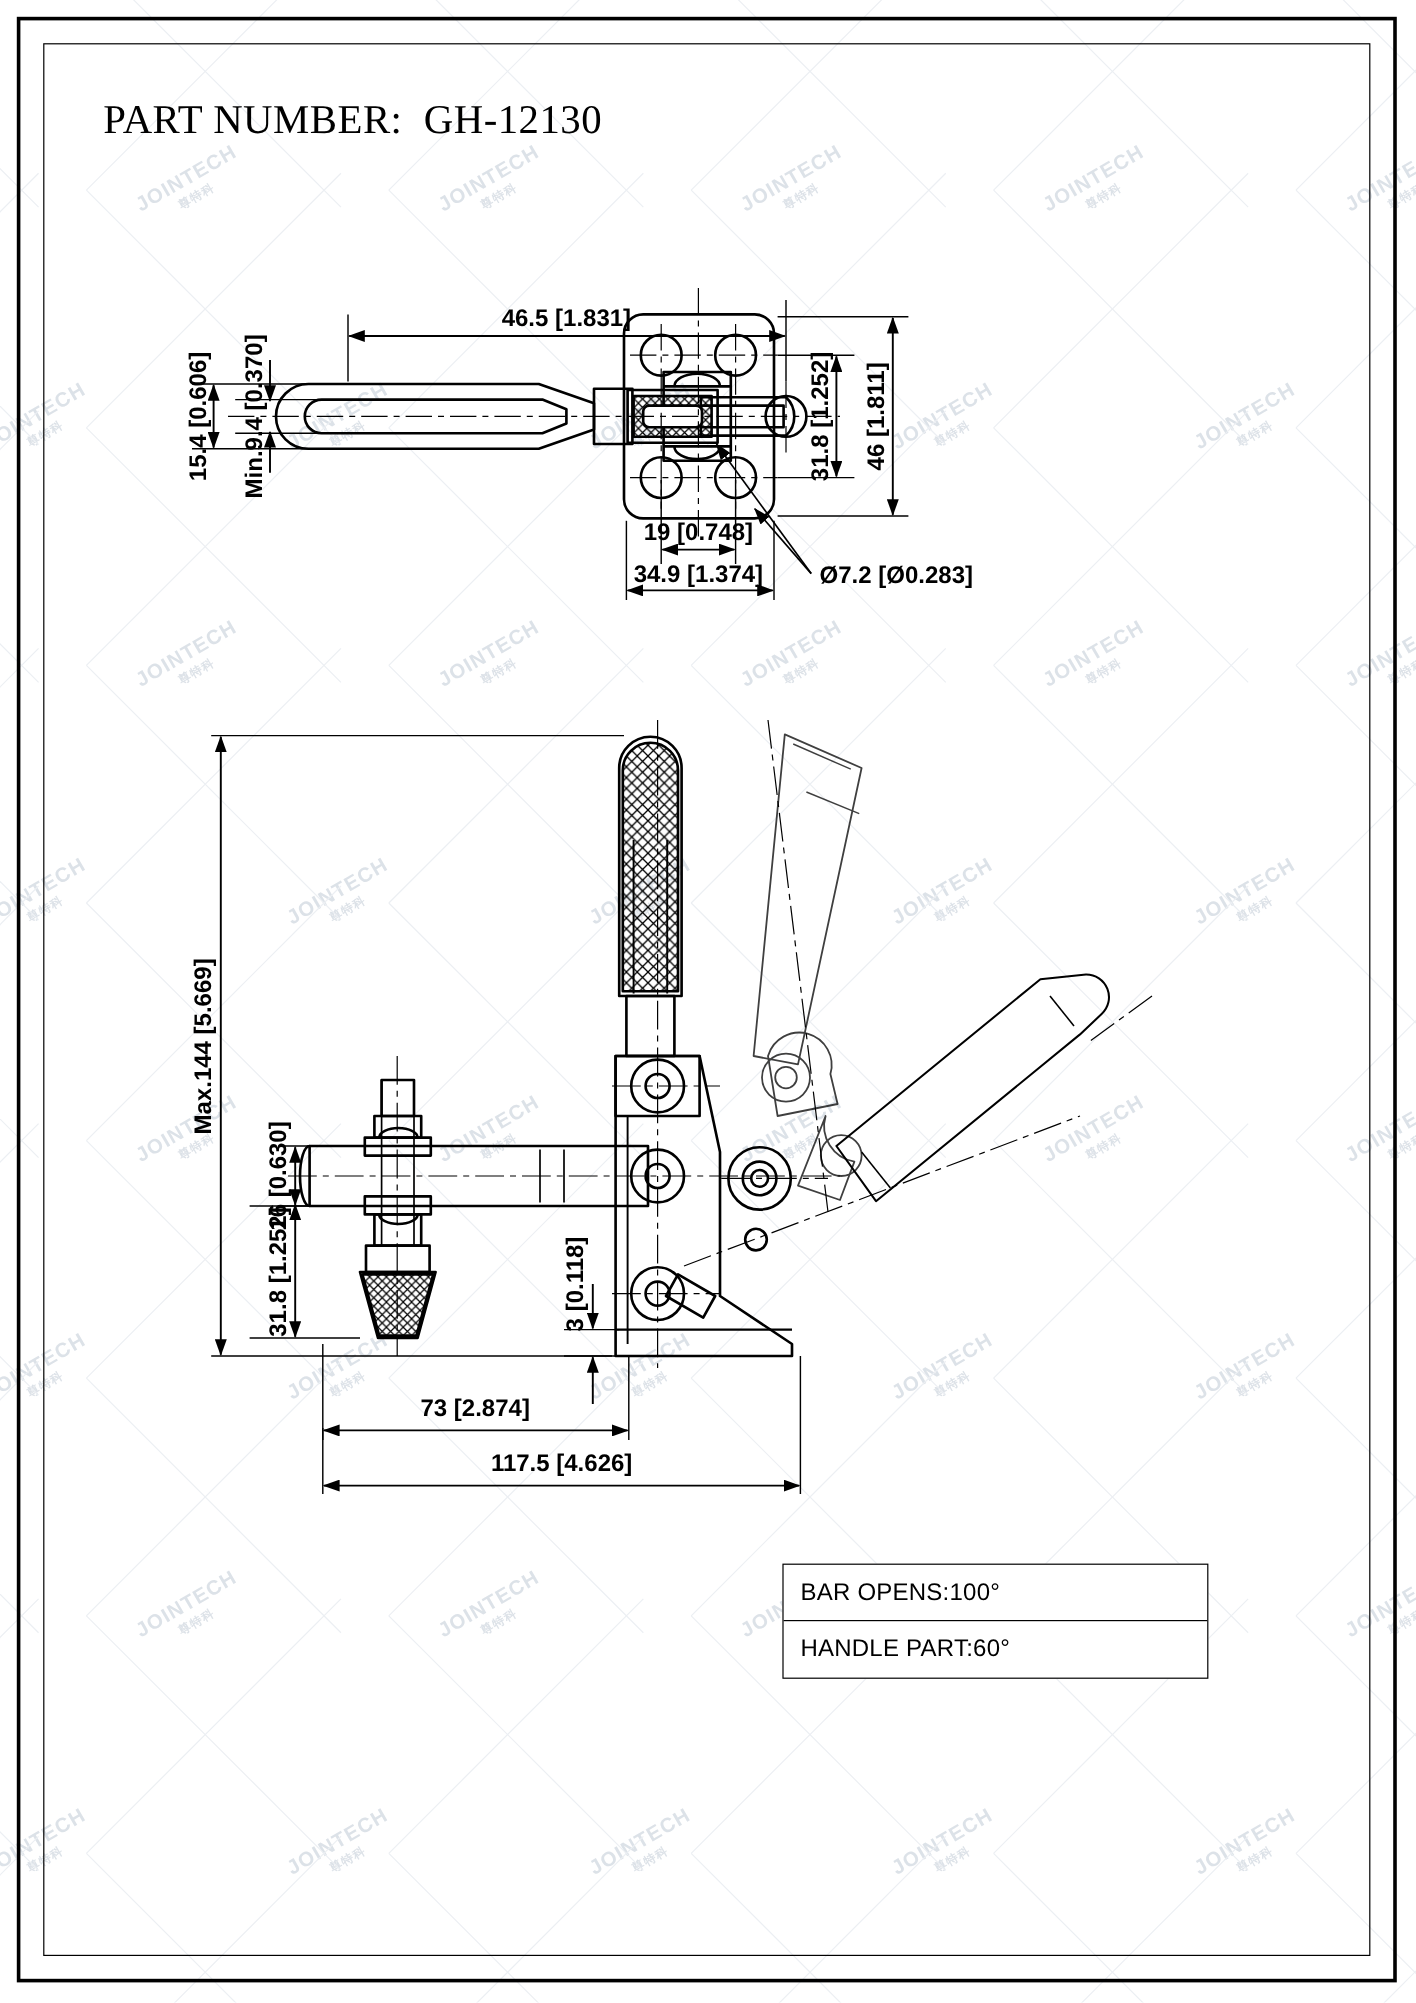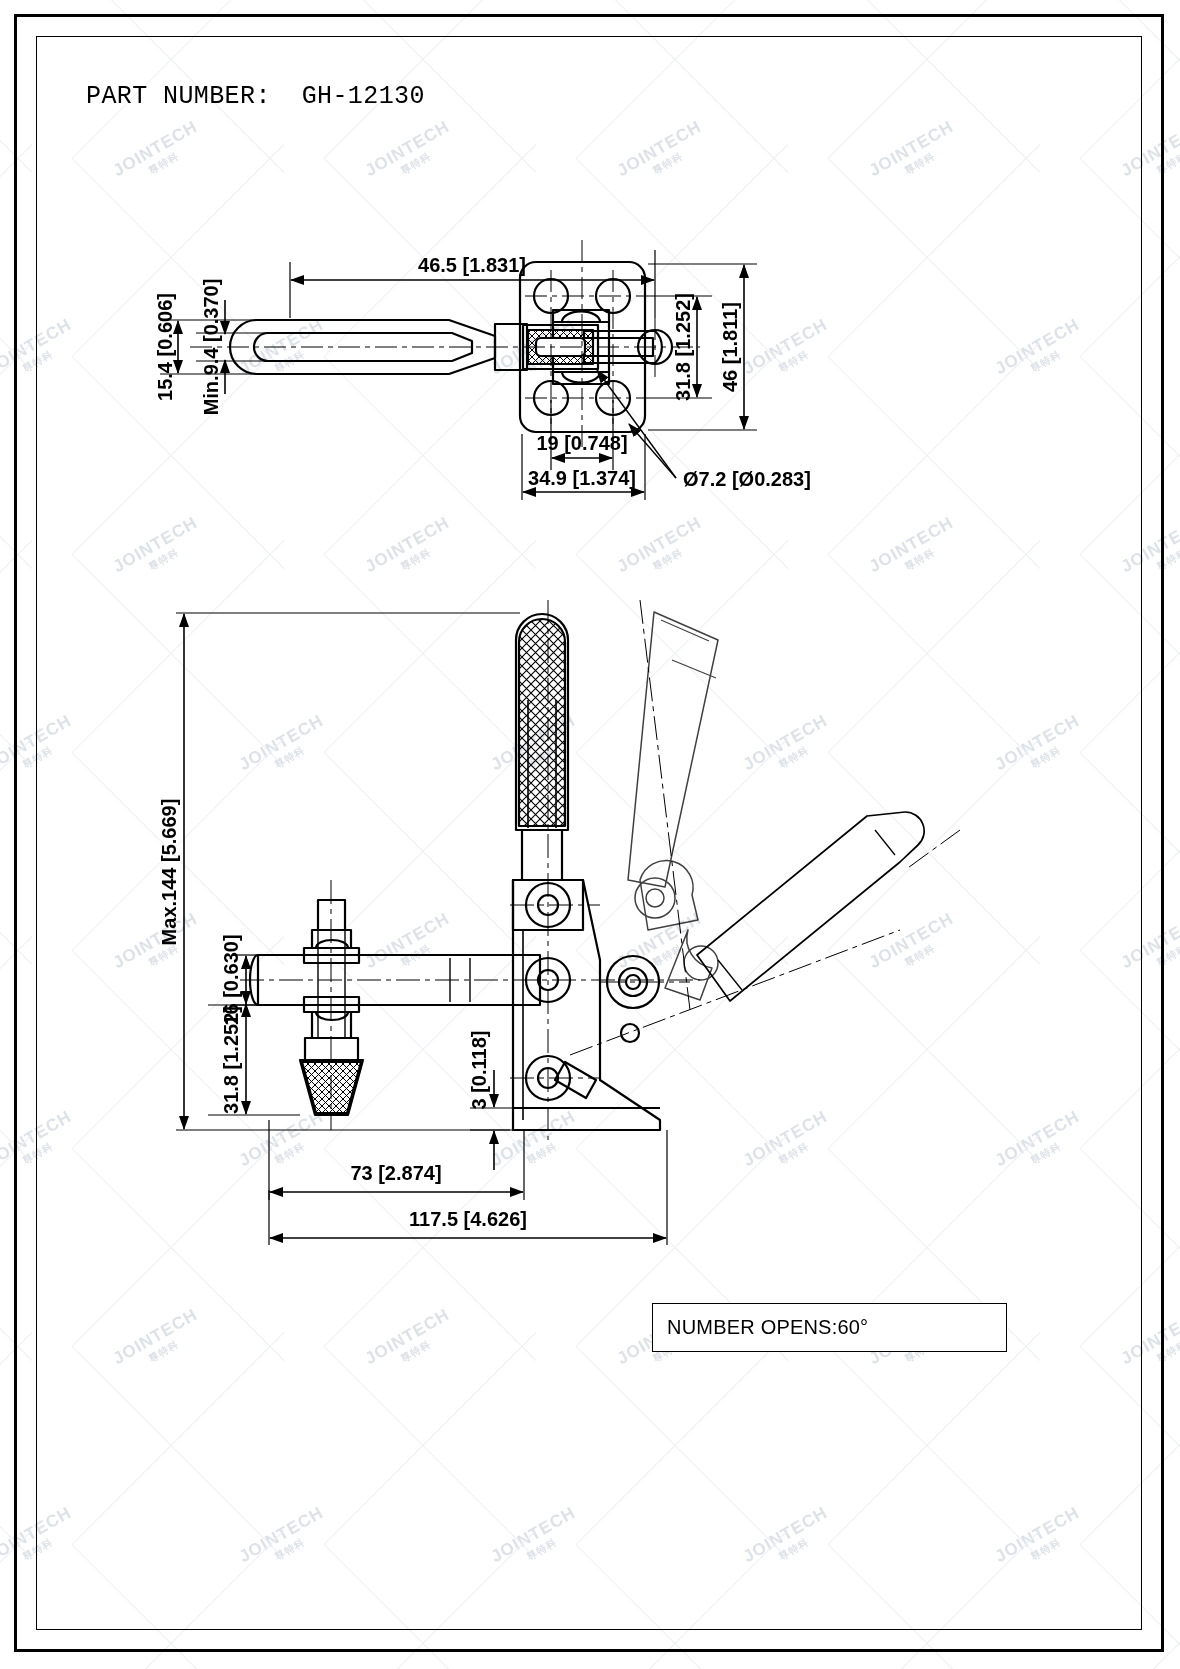--- a/index.html
+++ b/index.html
@@ -16,22 +16,22 @@
   
   #watermarks{position:absolute;inset:0;overflow:hidden;pointer-events:none;}
   .wm{position:absolute;transform:rotate(-30deg);transform-origin:center;
       color:#d7dde4;font-weight:bold;white-space:nowrap;opacity:.85;}
   .wm .w1{font-size:17px;letter-spacing:1px;}
   .wm .w2{font-size:10px;letter-spacing:1px;display:block;text-align:center;}
   .wmx{position:absolute;border-top:1px solid #eceff3;width:300px;
        transform-origin:left center;}
 
   
-  #title{position:absolute;left:86px;top:82px;font-family:Liberation Mono, monospace;
-         font-size:25px;color:#000;letter-spacing:.4px;white-space:pre;}
+  #title{position:absolute;left:86px;top:82px;font-family:Liberation Serif, serif;
+         font-size:34px;color:#000;letter-spacing:.4px;white-space:pre;}
 
   
   #drawing{position:absolute;left:0;top:0;width:1180px;height:1669px;}
 
   
   #notes{position:absolute;left:652px;top:1303px;width:355px;border:1.6px solid #000;
          box-sizing:border-box;background:#fff;}
   .note-row{height:47px;display:flex;align-items:center;padding-left:14px;
             border-bottom:1.4px solid #000;box-sizing:border-box;
             font-size:20px;color:#000;letter-spacing:.2px;}
@@ -420,16 +420,17 @@
       <text x="176" y="872" text-anchor="middle" transform="rotate(-90 176 872)">Max.144 [5.669]</text>
       <text x="238" y="980" text-anchor="middle" transform="rotate(-90 238 980)">16 [0.630]</text>
       <text x="238" y="1060" text-anchor="middle" transform="rotate(-90 238 1060)">31.8 [1.252]</text>
       <text x="486" y="1070" text-anchor="middle" transform="rotate(-90 486 1070)">3 [0.118]</text>
       <text x="396" y="1180" text-anchor="middle">73 [2.874]</text>
       <text x="468" y="1226" text-anchor="middle">117.5 [4.626]</text>
     </g>
   </svg>
 
   <div id="notes">
-    <div class="note-row">NUMBER OPENS:60°</div>
+    <div class="note-row">BAR OPENS:100°</div>
+    <div class="note-row">HANDLE PART:60°</div>
   </div>
 
 </div>
 
 </body></html>

